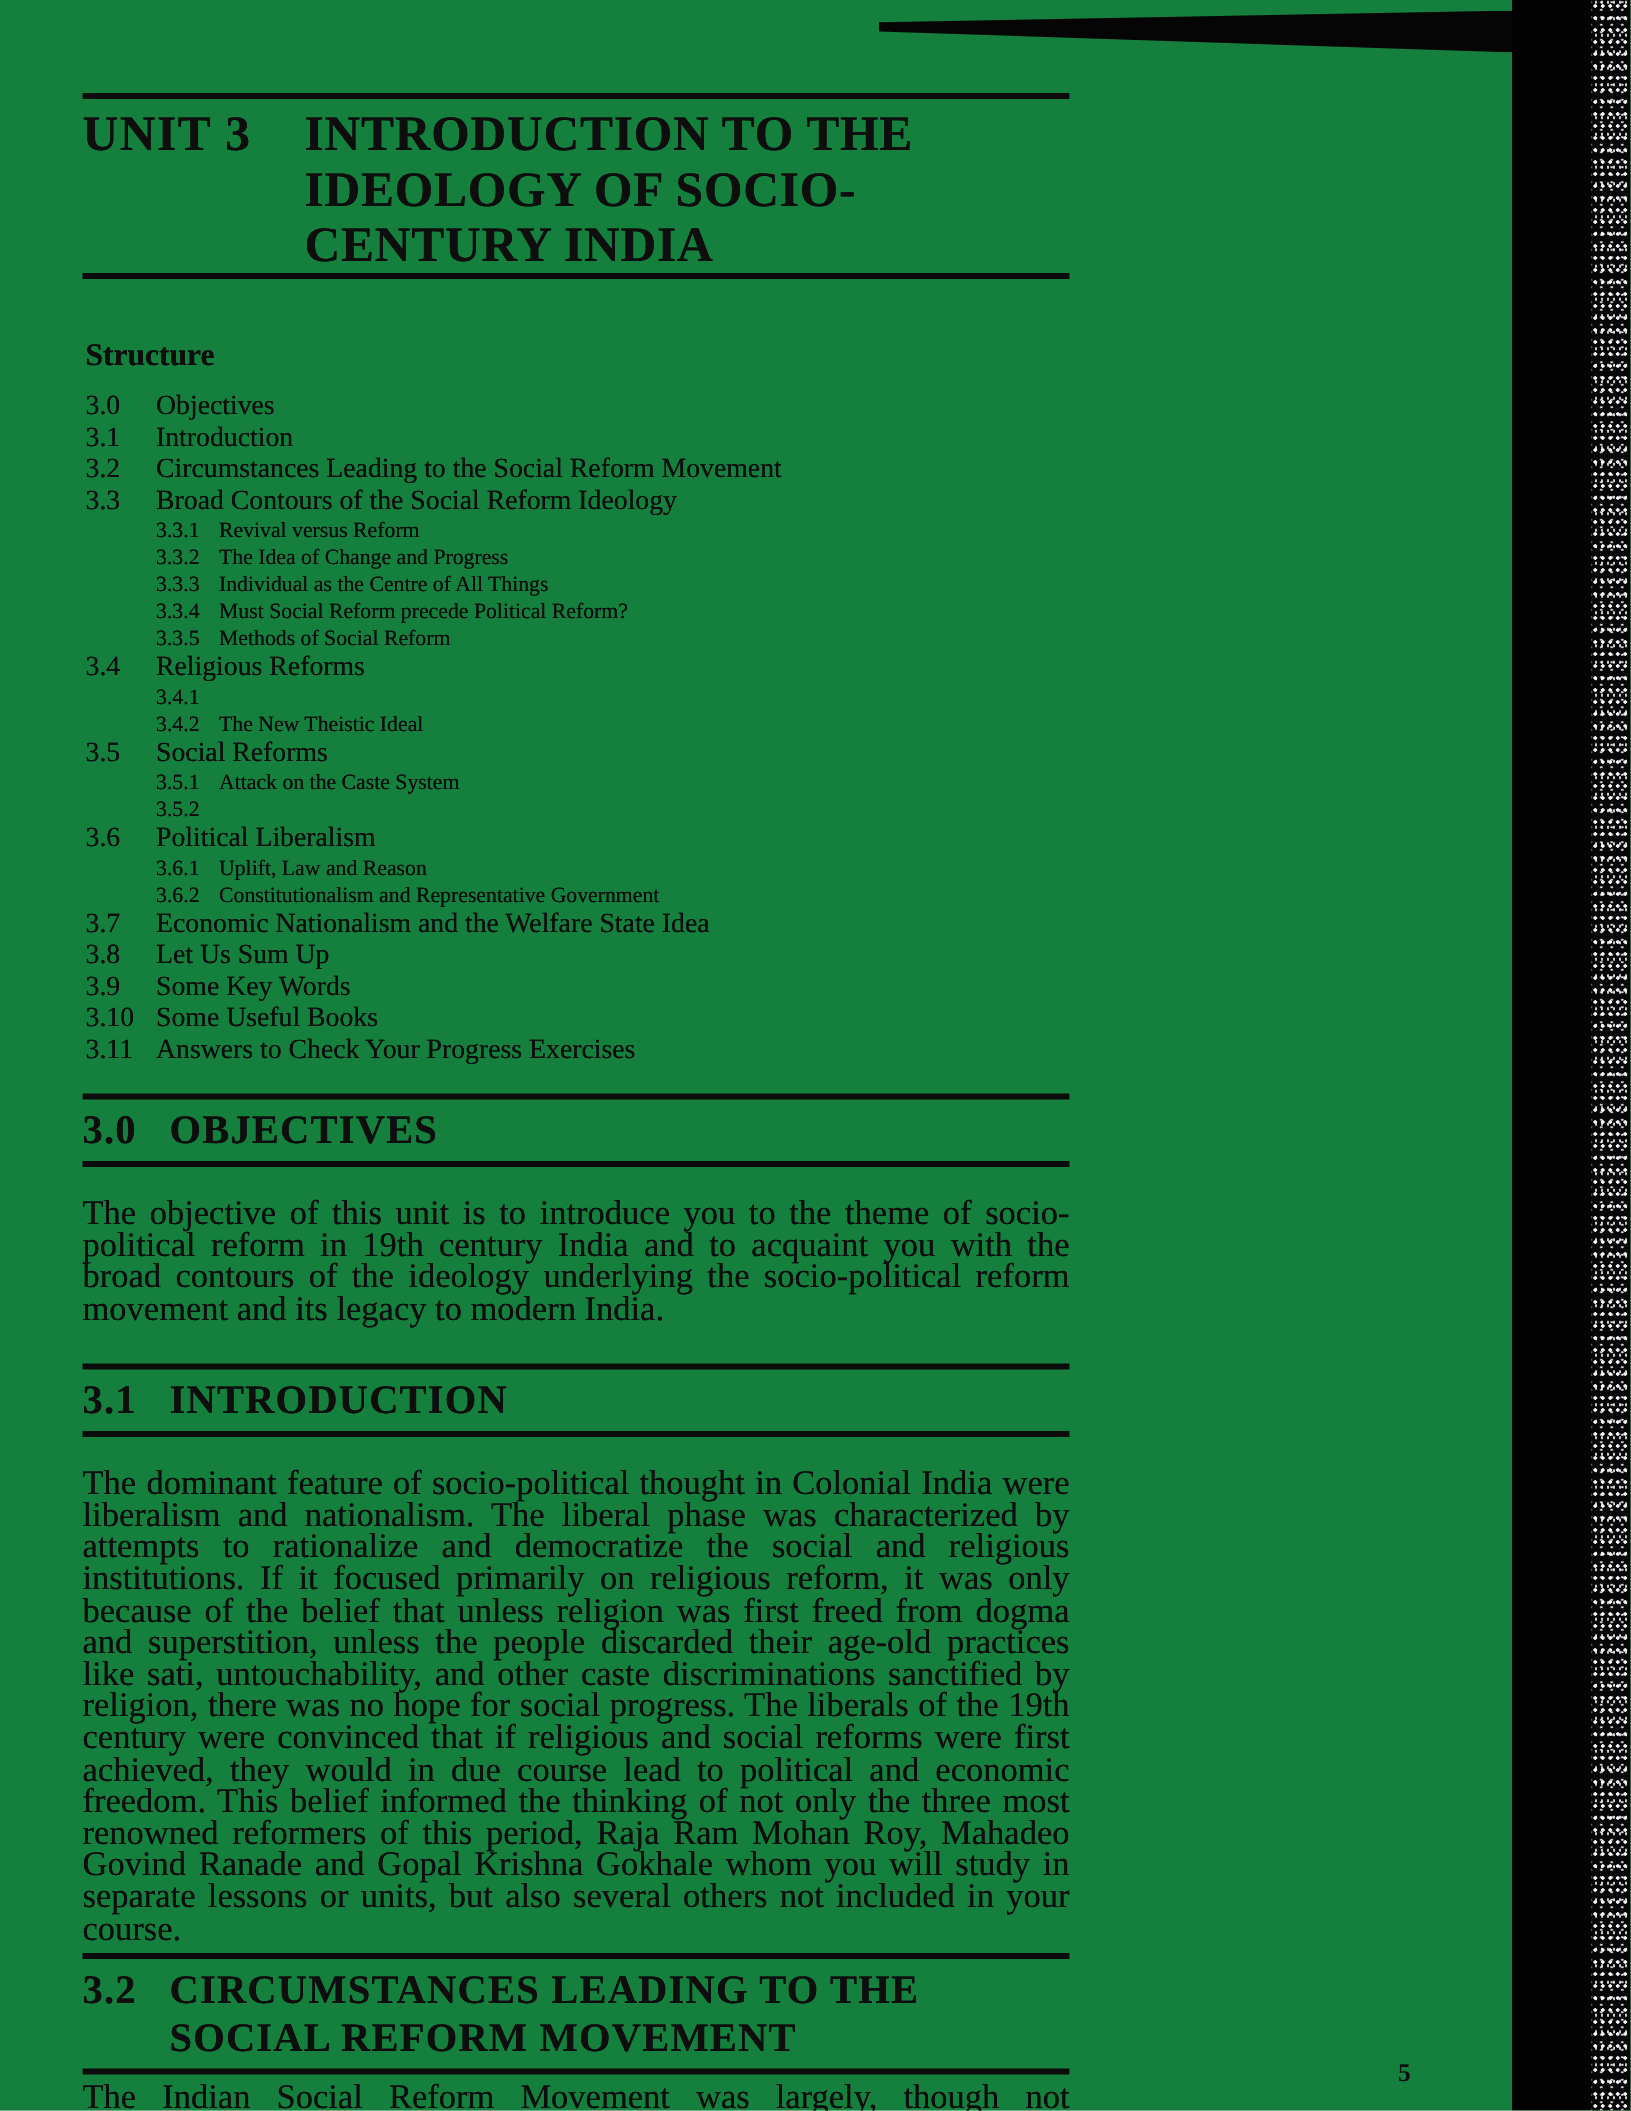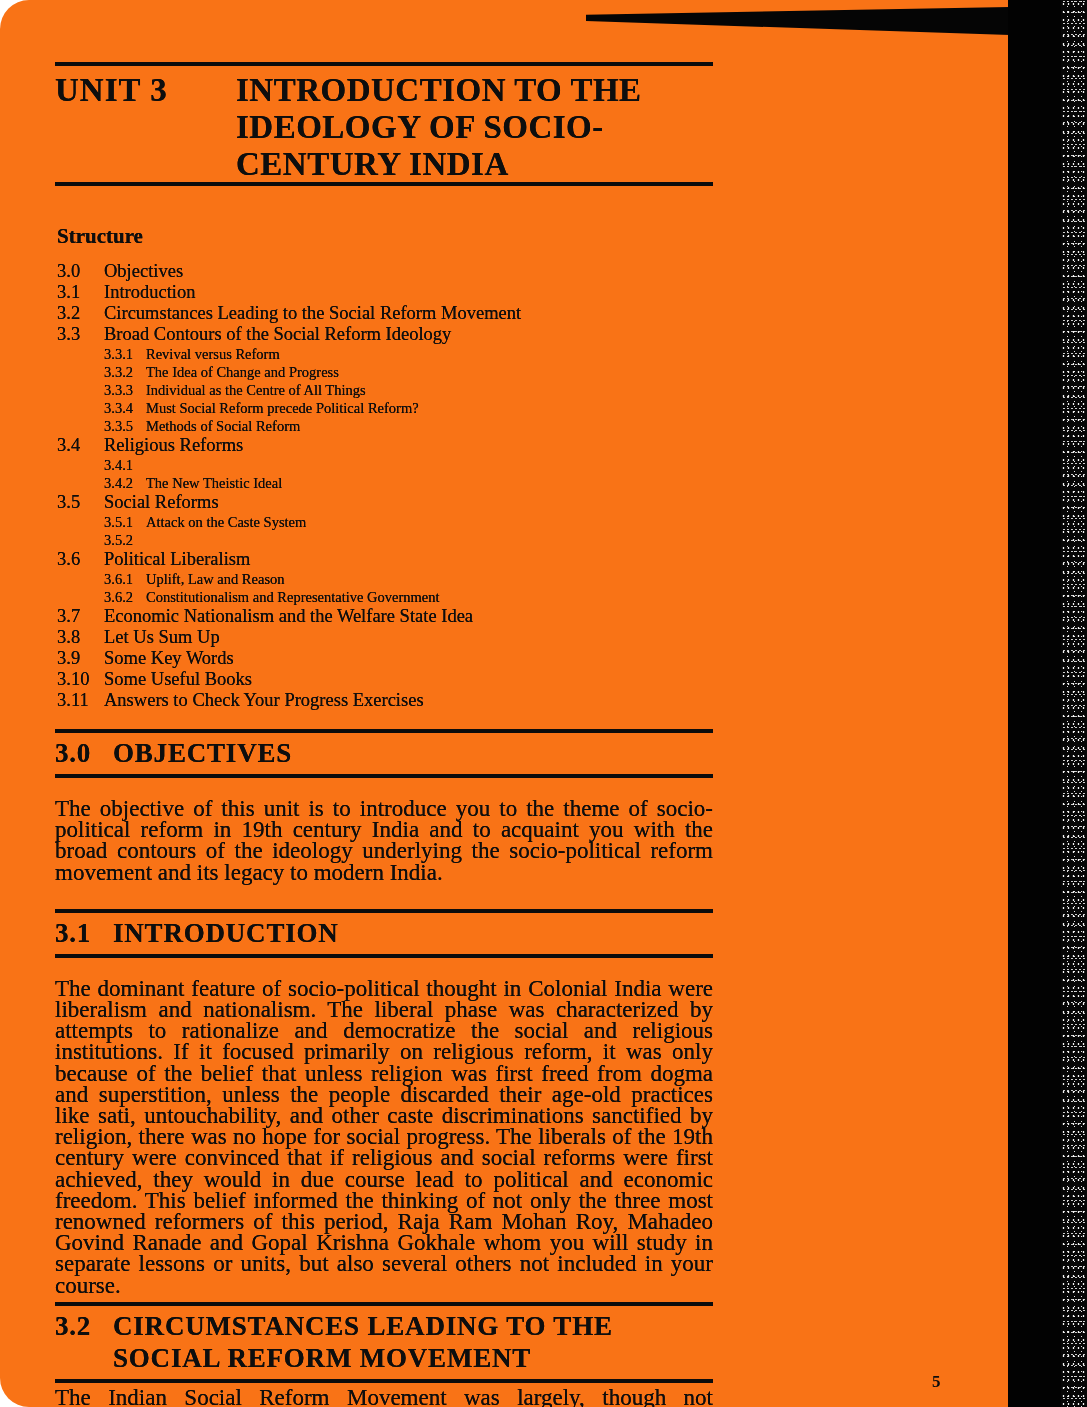--- a/index.html
+++ b/index.html
@@ -4,36 +4,36 @@
 <style>
   html, body { margin:0; padding:0; }
   body {
     width:1087px; height:1407px;
     background:#ffffff;
     font-family:"Liberation Serif", serif;
     color:#0e0e0e;
     position:relative;
     overflow:hidden;
   }
-  .page { position:absolute; inset:0; background:#f97316;border-radius:29px; }
+  .page { position:absolute; inset:0; background:#15803d; }
 
   .content {
     position:absolute; left:55px; top:0; width:658px;
   }
   .rule { height:4px; background:#0c0c0c; }
 
   
   .title-block { margin-top:62px; }
   .title-row { display:flex; padding:5px 0 0; }
   .unit-label {
     flex:none; width:148px;
     font-weight:bold; font-size:33px; line-height:35px; letter-spacing:1px;
     padding-top:2px;
   }
-  .title-lines { flex:1;margin-left:33px; }
+  .title-lines { flex:1; }
   .title-line {
     font-weight:bold; font-size:33px; line-height:35px; letter-spacing:0.5px;
     padding-top:2px;
     white-space:nowrap;
   }
   .title-line.spread { word-spacing:12px; }
 
   
   .toc-heading {
     font-size:21px; font-weight:bold; margin:38px 0 12px 2px;

